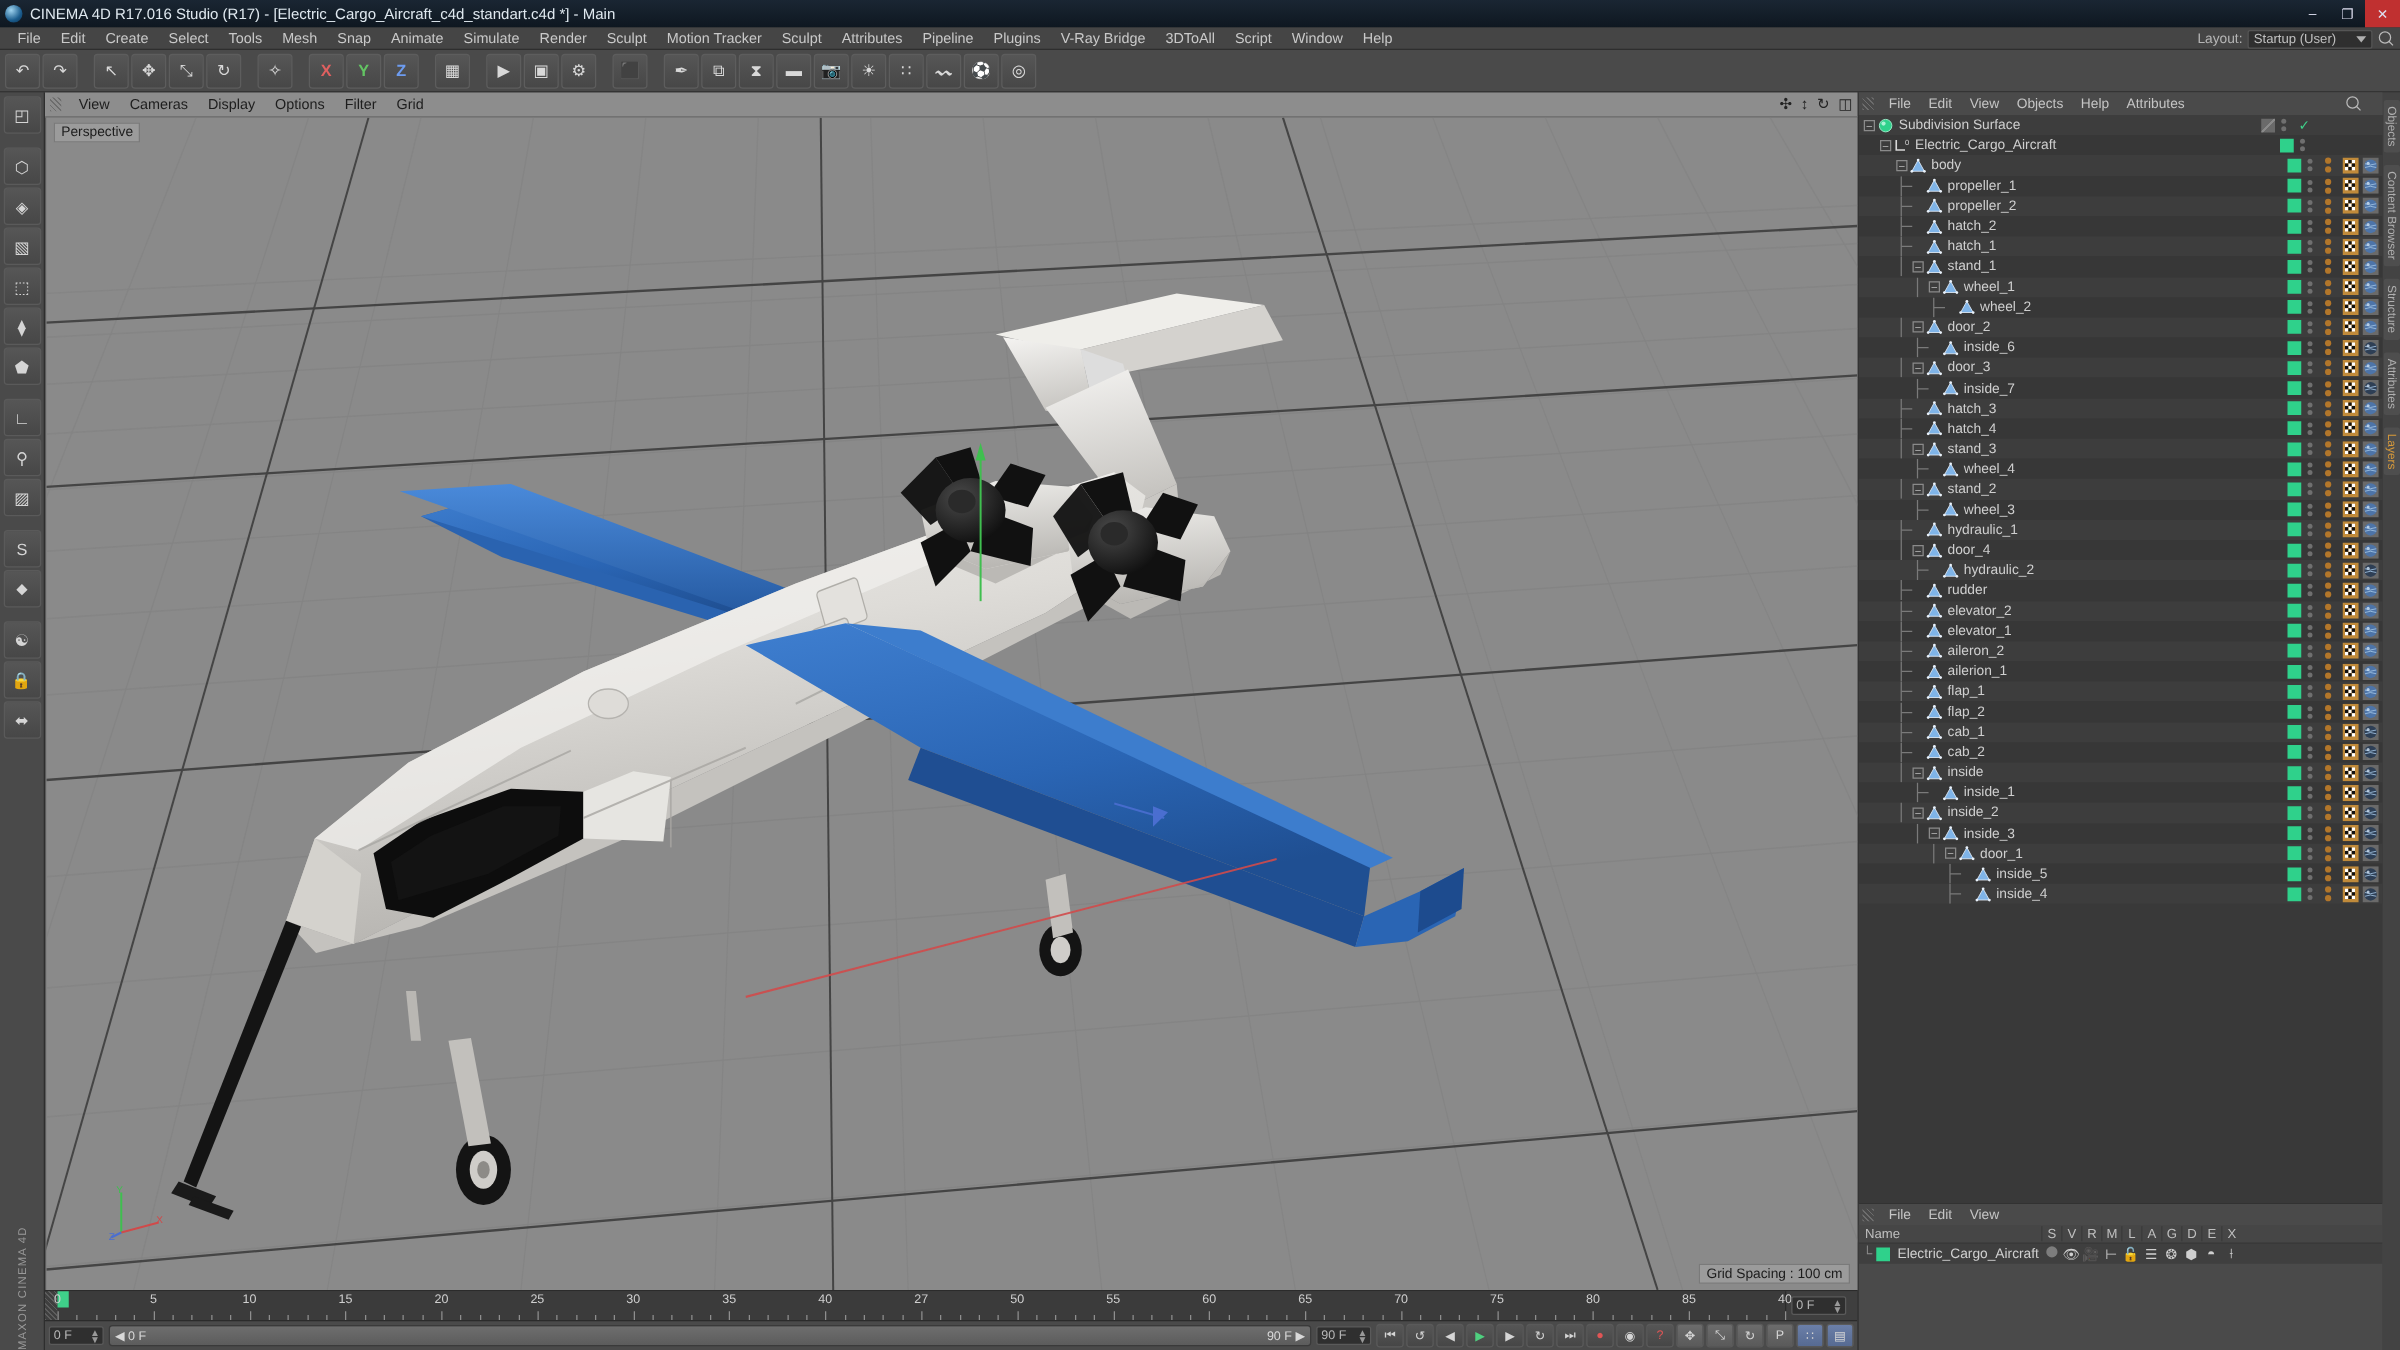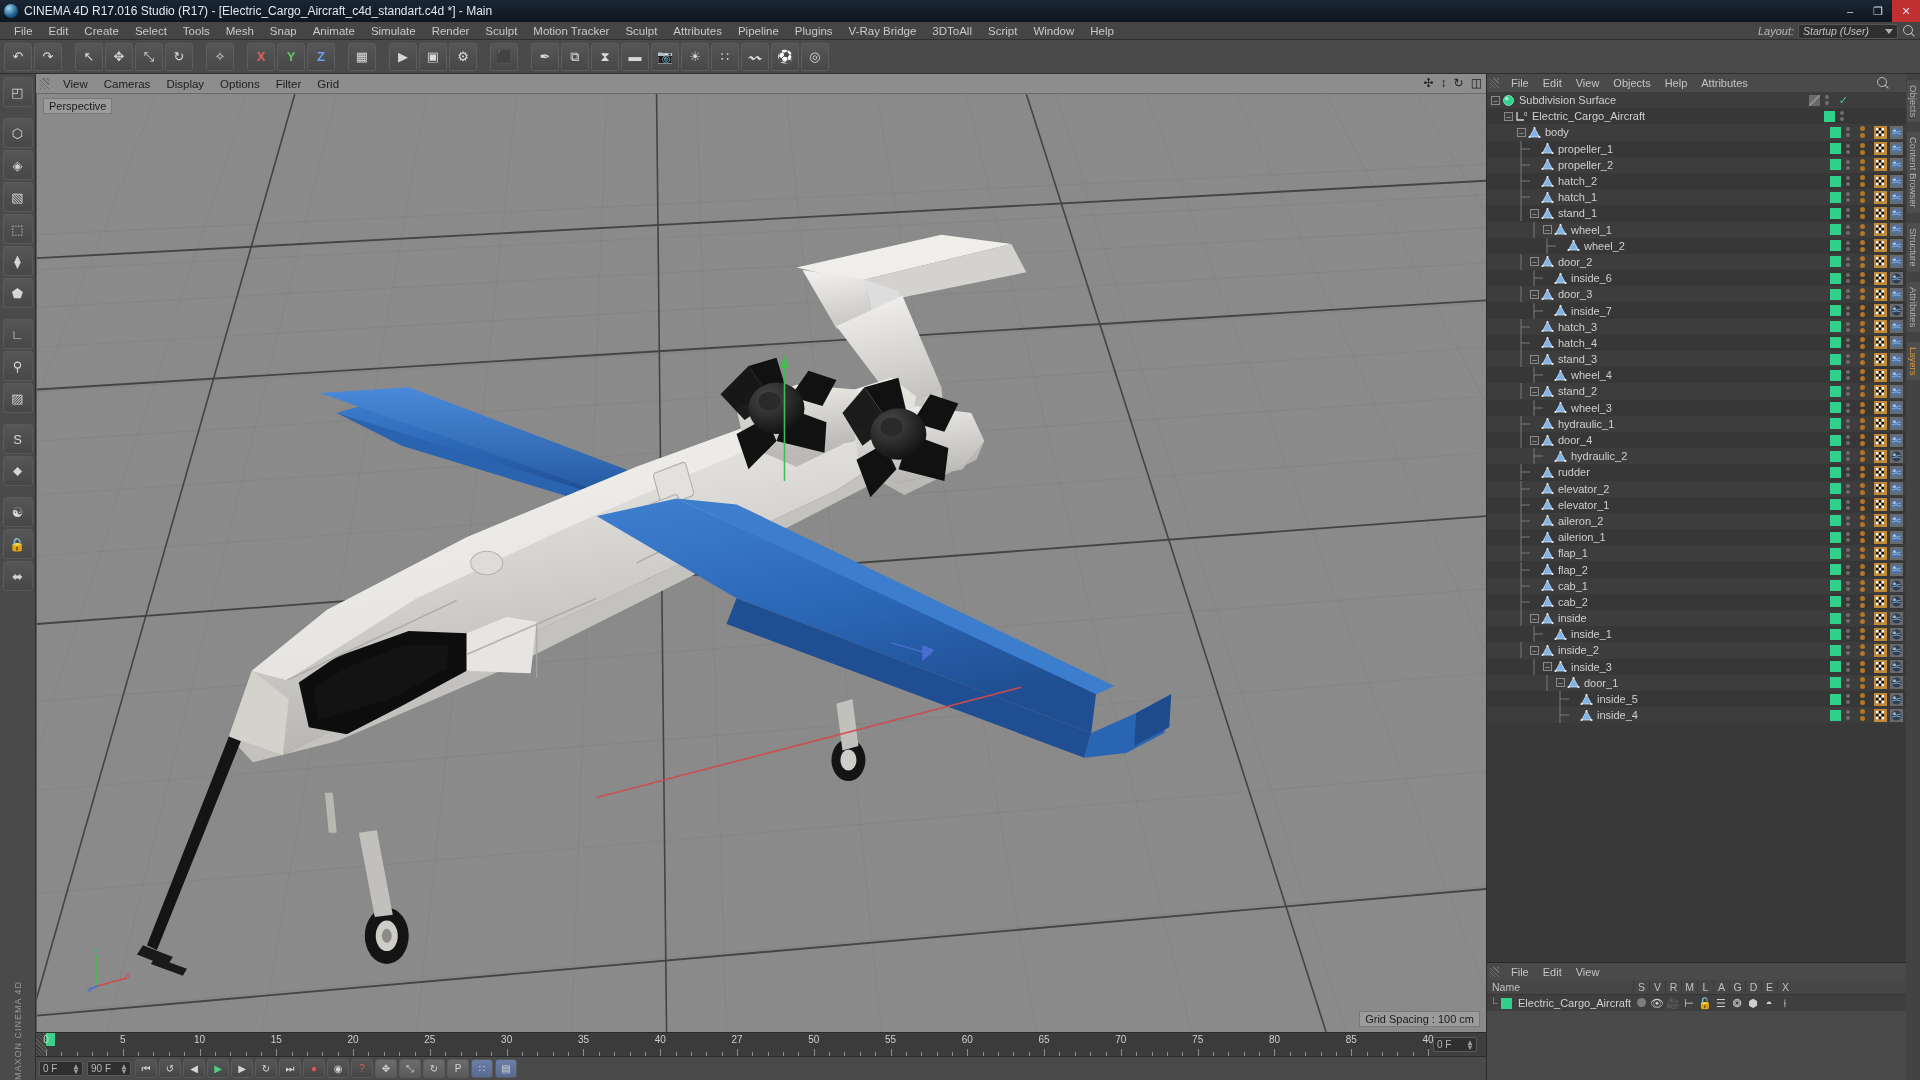--- a/index.html
+++ b/index.html
@@ -17,21 +17,21 @@
   #winbtns { position:absolute; right:0; top:0; display:flex; height:22px; }
   #winbtns div { width:28px; height:22px; display:flex; align-items:center;
     justify-content:center; color:#dde; font-size:11px; }
   #winbtns .wb-close { background:#c03030; }
 
   
   #menubar { height:18px; background:#454545; display:flex; align-items:center;
     padding-left:6px; border-bottom:1px solid #2e2e2e; position:relative; }
   #menubar .mi { padding:0 8px; font-size:11.5px; color:#c9c9c9; line-height:18px;}
   #layoutbox { position:absolute; right:4px; top:0; height:18px;
-    display:flex; align-items:center; gap:4px;font-style:italic; }
+    display:flex; align-items:center; gap:4px; }
   #layoutbox .lbl { font-size:11px; color:#b5b5b5; }
   #layoutsel { width:100px; height:15px; background:#2f2f2f;
     border:1px solid #555; border-radius:2px; color:#c0c0c0; font-size:10.5px;
     display:flex; align-items:center; padding:0 4px; position:relative; }
   #layoutsel .arw { position:absolute; right:4px; top:4px;
     border-left:4px solid transparent;border-right:4px solid transparent;
     border-top:5px solid #b0b0b0; }
   .magn { width:14px;height:14px;position:relative;}
   .magn:before{content:"";position:absolute;width:8px;height:8px;border:1.4px solid #bbb;
     border-radius:50%;left:1px;top:1px;}
@@ -604,20 +604,24 @@
           <span class="updn">▲<br>▼</span>
         </div>
       </div>
     </div>
 
     <div id="powerslider">
       <div class="spin">
         <span>0 F</span>
         <span class="updn">▲<br>▼</span>
       </div>
+      <div id="ps-range">
+        <span>◀ <span>0 F</span></span>
+        <span><span>90 F</span> ▶</span>
+      </div>
       <div class="spin">
         <span>90 F</span>
         <span class="updn">▲<br>▼</span>
       </div>
       <div class="transport" id="transportbtns">
           <div class="tpb">⏮</div>
           <div class="tpb">↺</div>
           <div class="tpb">◀</div>
           <div class="tpb green">▶</div>
           <div class="tpb">▶</div>

